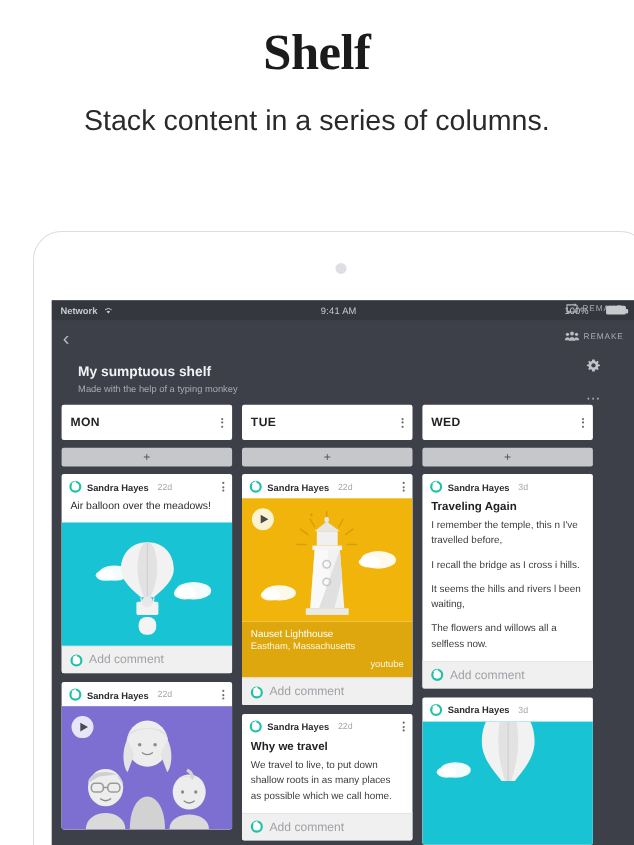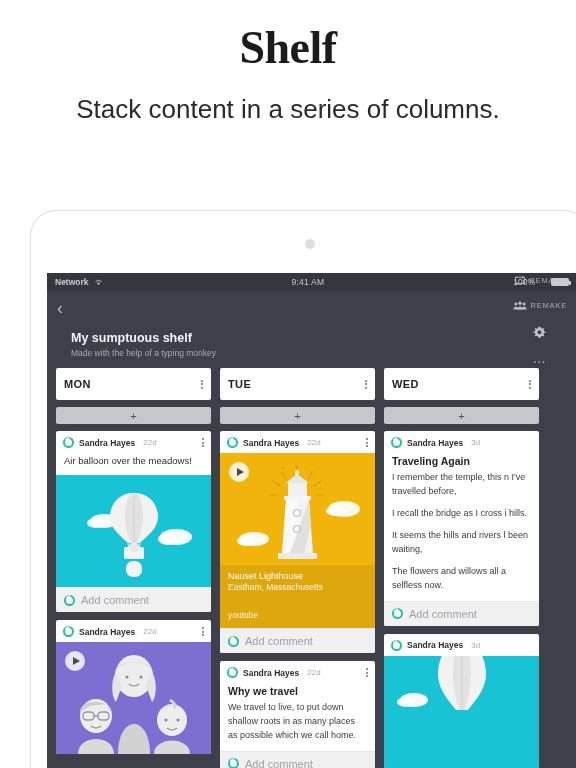--- a/index.html
+++ b/index.html
@@ -146,21 +146,21 @@
     display: flex; align-items: center; justify-content: center; z-index: 4;
   }
   .play:after {
     content: ""; border-left: 7px solid #4a4b50;
     border-top: 4.5px solid transparent; border-bottom: 4.5px solid transparent;
     margin-left: 2px;
   }
   .caption { background: #dfa70e; padding: 6px 8px 8px 8px; }
   .cap-t { font-size: 9px; font-weight: normal; color: #ffffff; }
   .cap-s { font-size: 8.5px; color: #fdf5e0; margin-top: 1px; }
-  .cap-u { font-size: 8.5px; color: #fdf5e0; margin-top: 18px; }
+  .cap-u { font-size: 8.5px; color: #fdf5e0; margin-top: 6px; text-align: right; }
 
   svg { display: block; }
 </style>
 </head>
 <body>
 
 <div class="promo">
   <div class="promo-title">Shelf</div>
   <div class="promo-sub">Stack content in a series of columns.</div>
 </div>

